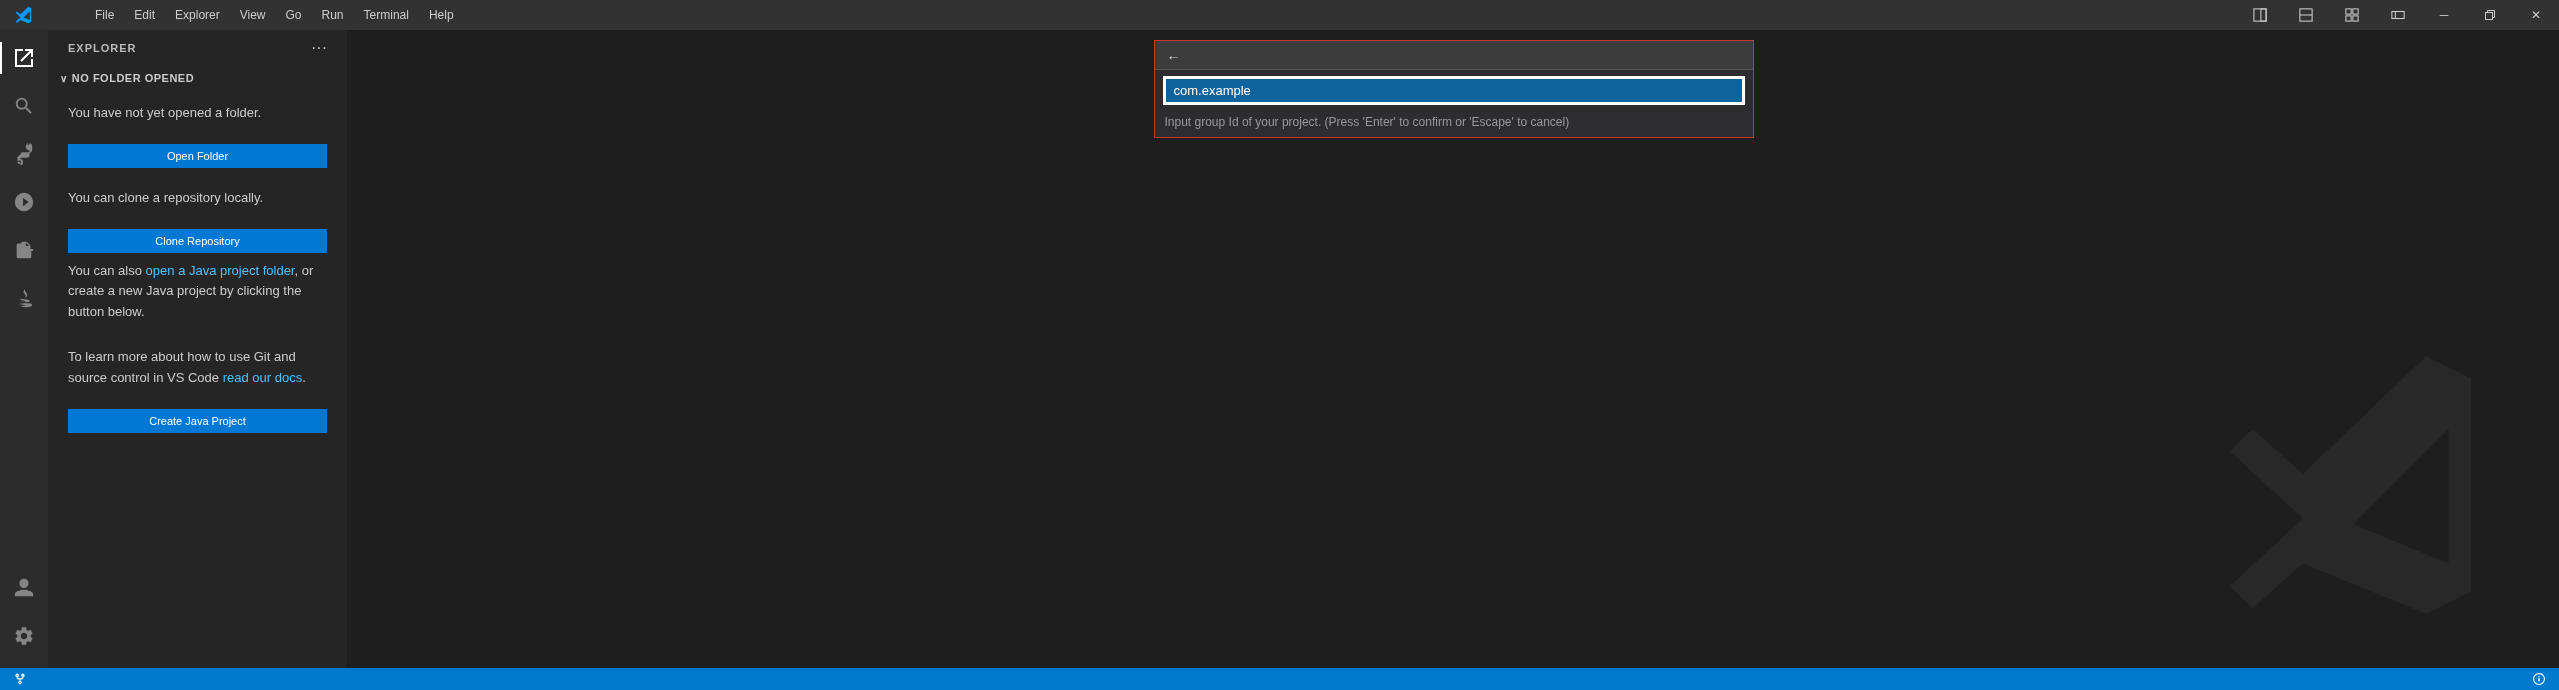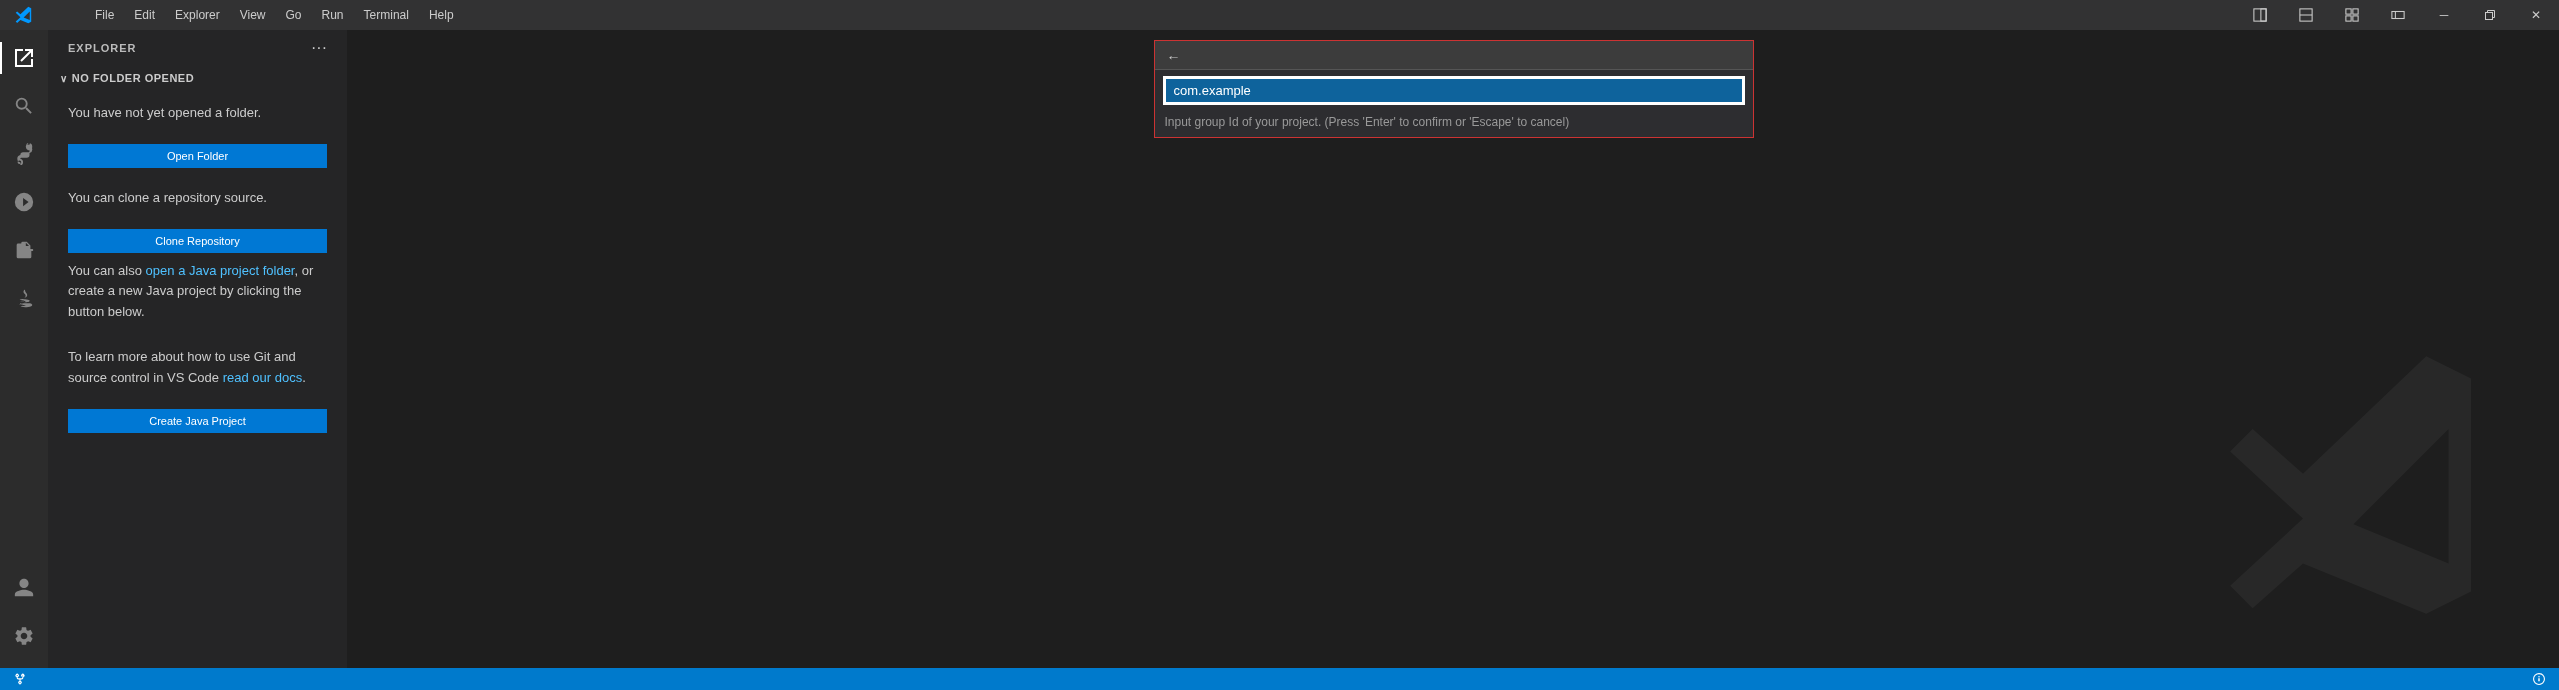--- a/index.html
+++ b/index.html
@@ -410,21 +410,21 @@
       <div class="sidebar-section-header">
         <span class="chevron">∨</span>
         <span>No Folder Opened</span>
       </div>
     </div>
     <div class="sidebar-content">
       <p>You have not yet opened a folder.</p>
     </div>
     <button class="sidebar-button">Open Folder</button>
     <div class="sidebar-content">
-      <p>You can clone a repository source.</p>
+      <p>You can clone a repository locally.</p>
     </div>
     <button class="sidebar-button">Clone Repository</button>
     <div class="sidebar-content" style="padding-top:0;">
       <p>
         <span>You can also </span><a class="sidebar-link">open a Java project folder</a><span>, or create a new Java project by clicking the button below.</span>
       </p>
     </div>
     <div class="sidebar-content">
       <p>
         <span>To learn more about how to use Git and source control in VS Code </span><a class="sidebar-link">read our docs</a><span>.</span>

